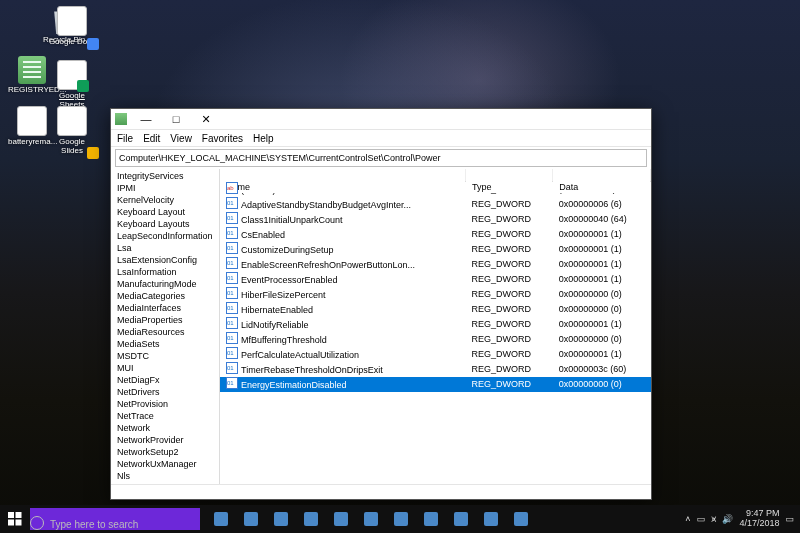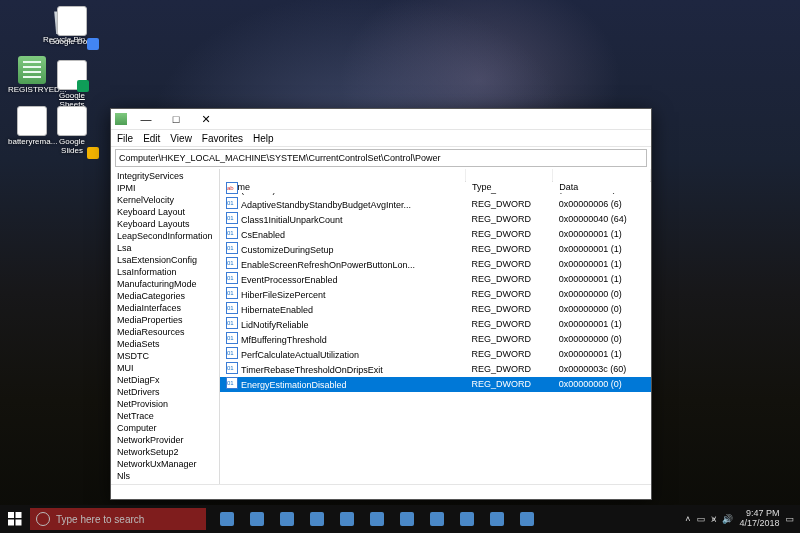--- a/index.html
+++ b/index.html
@@ -18,21 +18,21 @@
   .sheet.blue::after{content:"";position:absolute;right:-3px;bottom:-3px;width:12px;height:12px;background:#4285f4;border-radius:2px}
   .sheet.yellow::after{content:"";position:absolute;right:-3px;bottom:-3px;width:12px;height:12px;background:#f4b400;border-radius:2px}
   .regicon{background:linear-gradient(#7fc97f,#4e9e55);position:relative}
   .regicon::after{content:"";position:absolute;inset:5px;background:repeating-linear-gradient(#eafaf0 0 2px,transparent 2px 5px)}
 
   
   #taskbar{position:absolute;left:0;right:0;bottom:0;height:28px;background:#101010;display:flex;align-items:center;color:#fff}
   #taskbar .tb{width:24px;height:24px;margin:0 3px;display:flex;align-items:center;justify-content:center;font-size:13px;color:#ddd}
   #start{width:30px;font-size:14px;color:#fff}
   #start svg{width:14px;height:14px}
-  #search{display:flex;align-items:center;background:#7f1d1d;height:22px;width:170px;margin-right:6px;color:#bbb;font-size:10px;padding-left:6px}
+  #search{display:flex;align-items:flex-end;background:#6d28d9;height:22px;width:170px;margin-right:6px;color:#bbb;font-size:10px;}
   #search .circ{width:12px;height:12px;border:1.5px solid #bbb;border-radius:50%;margin-right:6px}
   .tray{margin-left:auto;display:flex;align-items:center;gap:6px;padding-right:6px;font-size:9px;color:#ddd}
   .clock{text-align:right;line-height:1.1}
 
   
   #regedit{position:absolute;left:110px;top:108px;width:540px;height:390px;background:#fff;border:1px solid #555;display:flex;flex-direction:column;box-shadow:0 4px 18px rgba(0,0,0,0.6)}
   #titlebar{height:20px;background:#fff;display:flex;align-items:center;font-size:10px;color:#000;border-bottom:1px solid #e5e5e5}
   #titlebar .ico{width:12px;height:12px;margin:0 4px;background:linear-gradient(#7fc97f,#4e9e55)}
   #titlebar .t{flex:1}
   .wbtn{width:30px;height:20px;text-align:center;line-height:20px;font-size:11px}
@@ -118,21 +118,21 @@
           <div class="node">MediaInterfaces</div>
           <div class="node">MediaProperties</div>
           <div class="node">MediaResources</div>
           <div class="node">MediaSets</div>
           <div class="node">MSDTC</div>
           <div class="node">MUI</div>
           <div class="node">NetDiagFx</div>
           <div class="node">NetDrivers</div>
           <div class="node">NetProvision</div>
           <div class="node">NetTrace</div>
-          <div class="node">Computer</div>
+          <div class="node">Network</div>
           <div class="node">NetworkProvider</div>
           <div class="node">NetworkSetup2</div>
           <div class="node">NetworkUxManager</div>
           <div class="node">Nls</div>
           <div class="node">NodeInterfaces</div>
         </div>
       <div id="vals">
         <table>
           <thead>
               <tr id="valhead">

